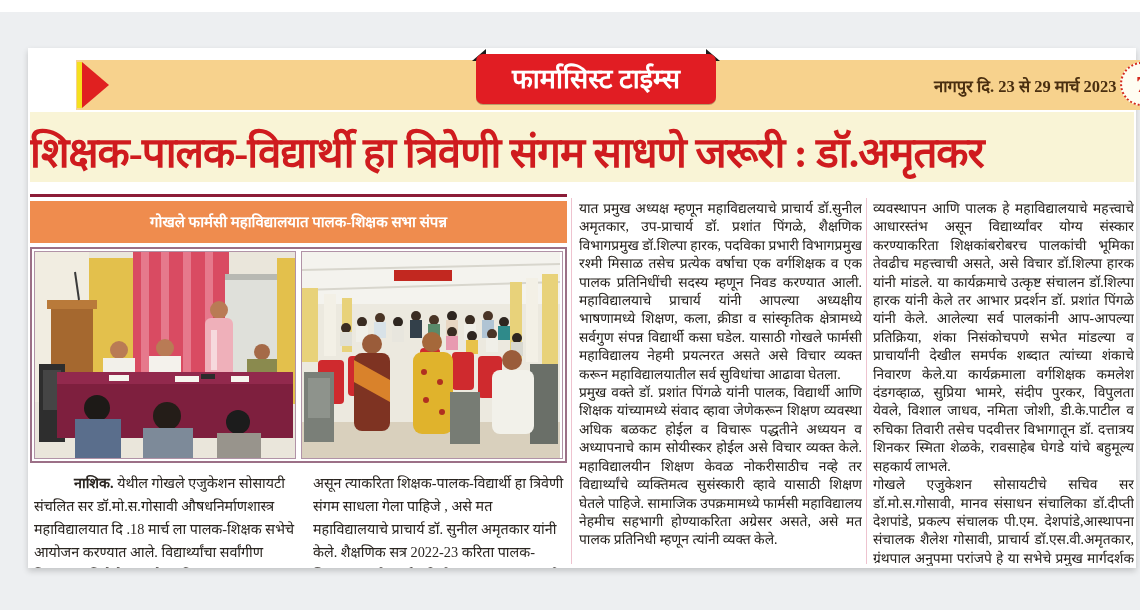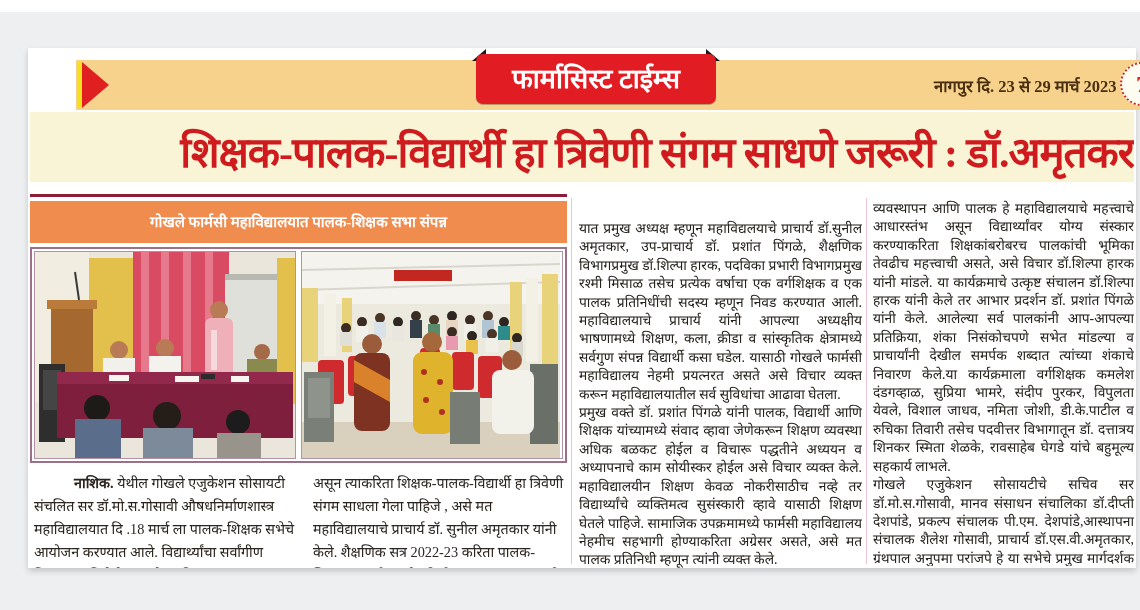--- a/index.html
+++ b/index.html
@@ -31,21 +31,21 @@
   #mast-ear-right{left:630px;border-right:14px solid transparent;}
   #edition-line{left:858px;top:14px;width:180px;height:24px;
     font-size:16.5px;font-weight:bold;color:#4a2f10;text-align:center;white-space:nowrap;}
   #page-circle{
     left:1044px;top:2px;width:40px;height:40px;border:2.5px dotted #d42a1e;border-radius:50%;
     background:#fffdf2;color:#d42a1e;font-weight:bold;font-size:24px;text-align:center;line-height:40px;
   }
   
   #headline-band{left:2px;top:64px;width:1104px;height:70px;background:#f9f4d6;overflow:hidden;}
   #headline-text{
-    width:100%;text-align:right;white-space:nowrap;margin-top:10px;
+    width:100%;text-align:left;white-space:nowrap;margin-top:10px;
     font-size:42px;font-weight:bold;color:#cf1b1e;letter-spacing:-1px;
   }
   
   #left-rule{left:2px;top:146px;width:537px;height:3px;background:#8c1c38;}
   #subhead-box{left:2px;top:153px;width:537px;height:42px;background:#ef8c4e;overflow:hidden;}
   #subhead-text{width:100%;text-align:center;line-height:42px;font-size:15px;font-weight:bold;color:#fff;white-space:nowrap;}
   #photo-strip{left:2px;top:199px;width:537px;height:216px;background:#fff;border:2px solid #9c7087;box-sizing:border-box;}
   .photo{position:absolute;top:2px;width:262px;height:208px;overflow:hidden;border:1px solid #b193a7;box-sizing:border-box;}
   #photo-left{left:2px;}
   #photo-right{left:269px;}
@@ -54,21 +54,21 @@
     color:#25211c;text-align:justify;
     font-size:13.8px;line-height:18.4px;
   }
   .caption{font-size:14.3px;line-height:23px;color:#2a2520;}
   #caption-a{left:6px;top:424px;width:262px;height:96px;overflow:hidden;}
   #caption-b{left:285px;top:424px;width:253px;height:96px;overflow:hidden;}
   .dateline{font-weight:bold;margin-left:40px;}
   .colsep{width:1px;top:150px;height:366px;background:#eec3cf;}
   #sep-1{left:543px;}
   #sep-2{left:838px;}
-  #col-2{left:551px;top:152px;width:283px;height:366px;overflow:hidden;margin-top:20px;}
+  #col-2{left:551px;top:152px;width:283px;height:366px;overflow:hidden;}
   #col-3{left:845px;top:152px;width:261px;height:366px;overflow:hidden;}
   .bodytext p{margin:0;}
   .indent{text-indent:22px;}
 </style>
 </head>
 <body>
 
 <div class="abs" id="backdrop"></div>
 
 <div class="abs" id="page">

